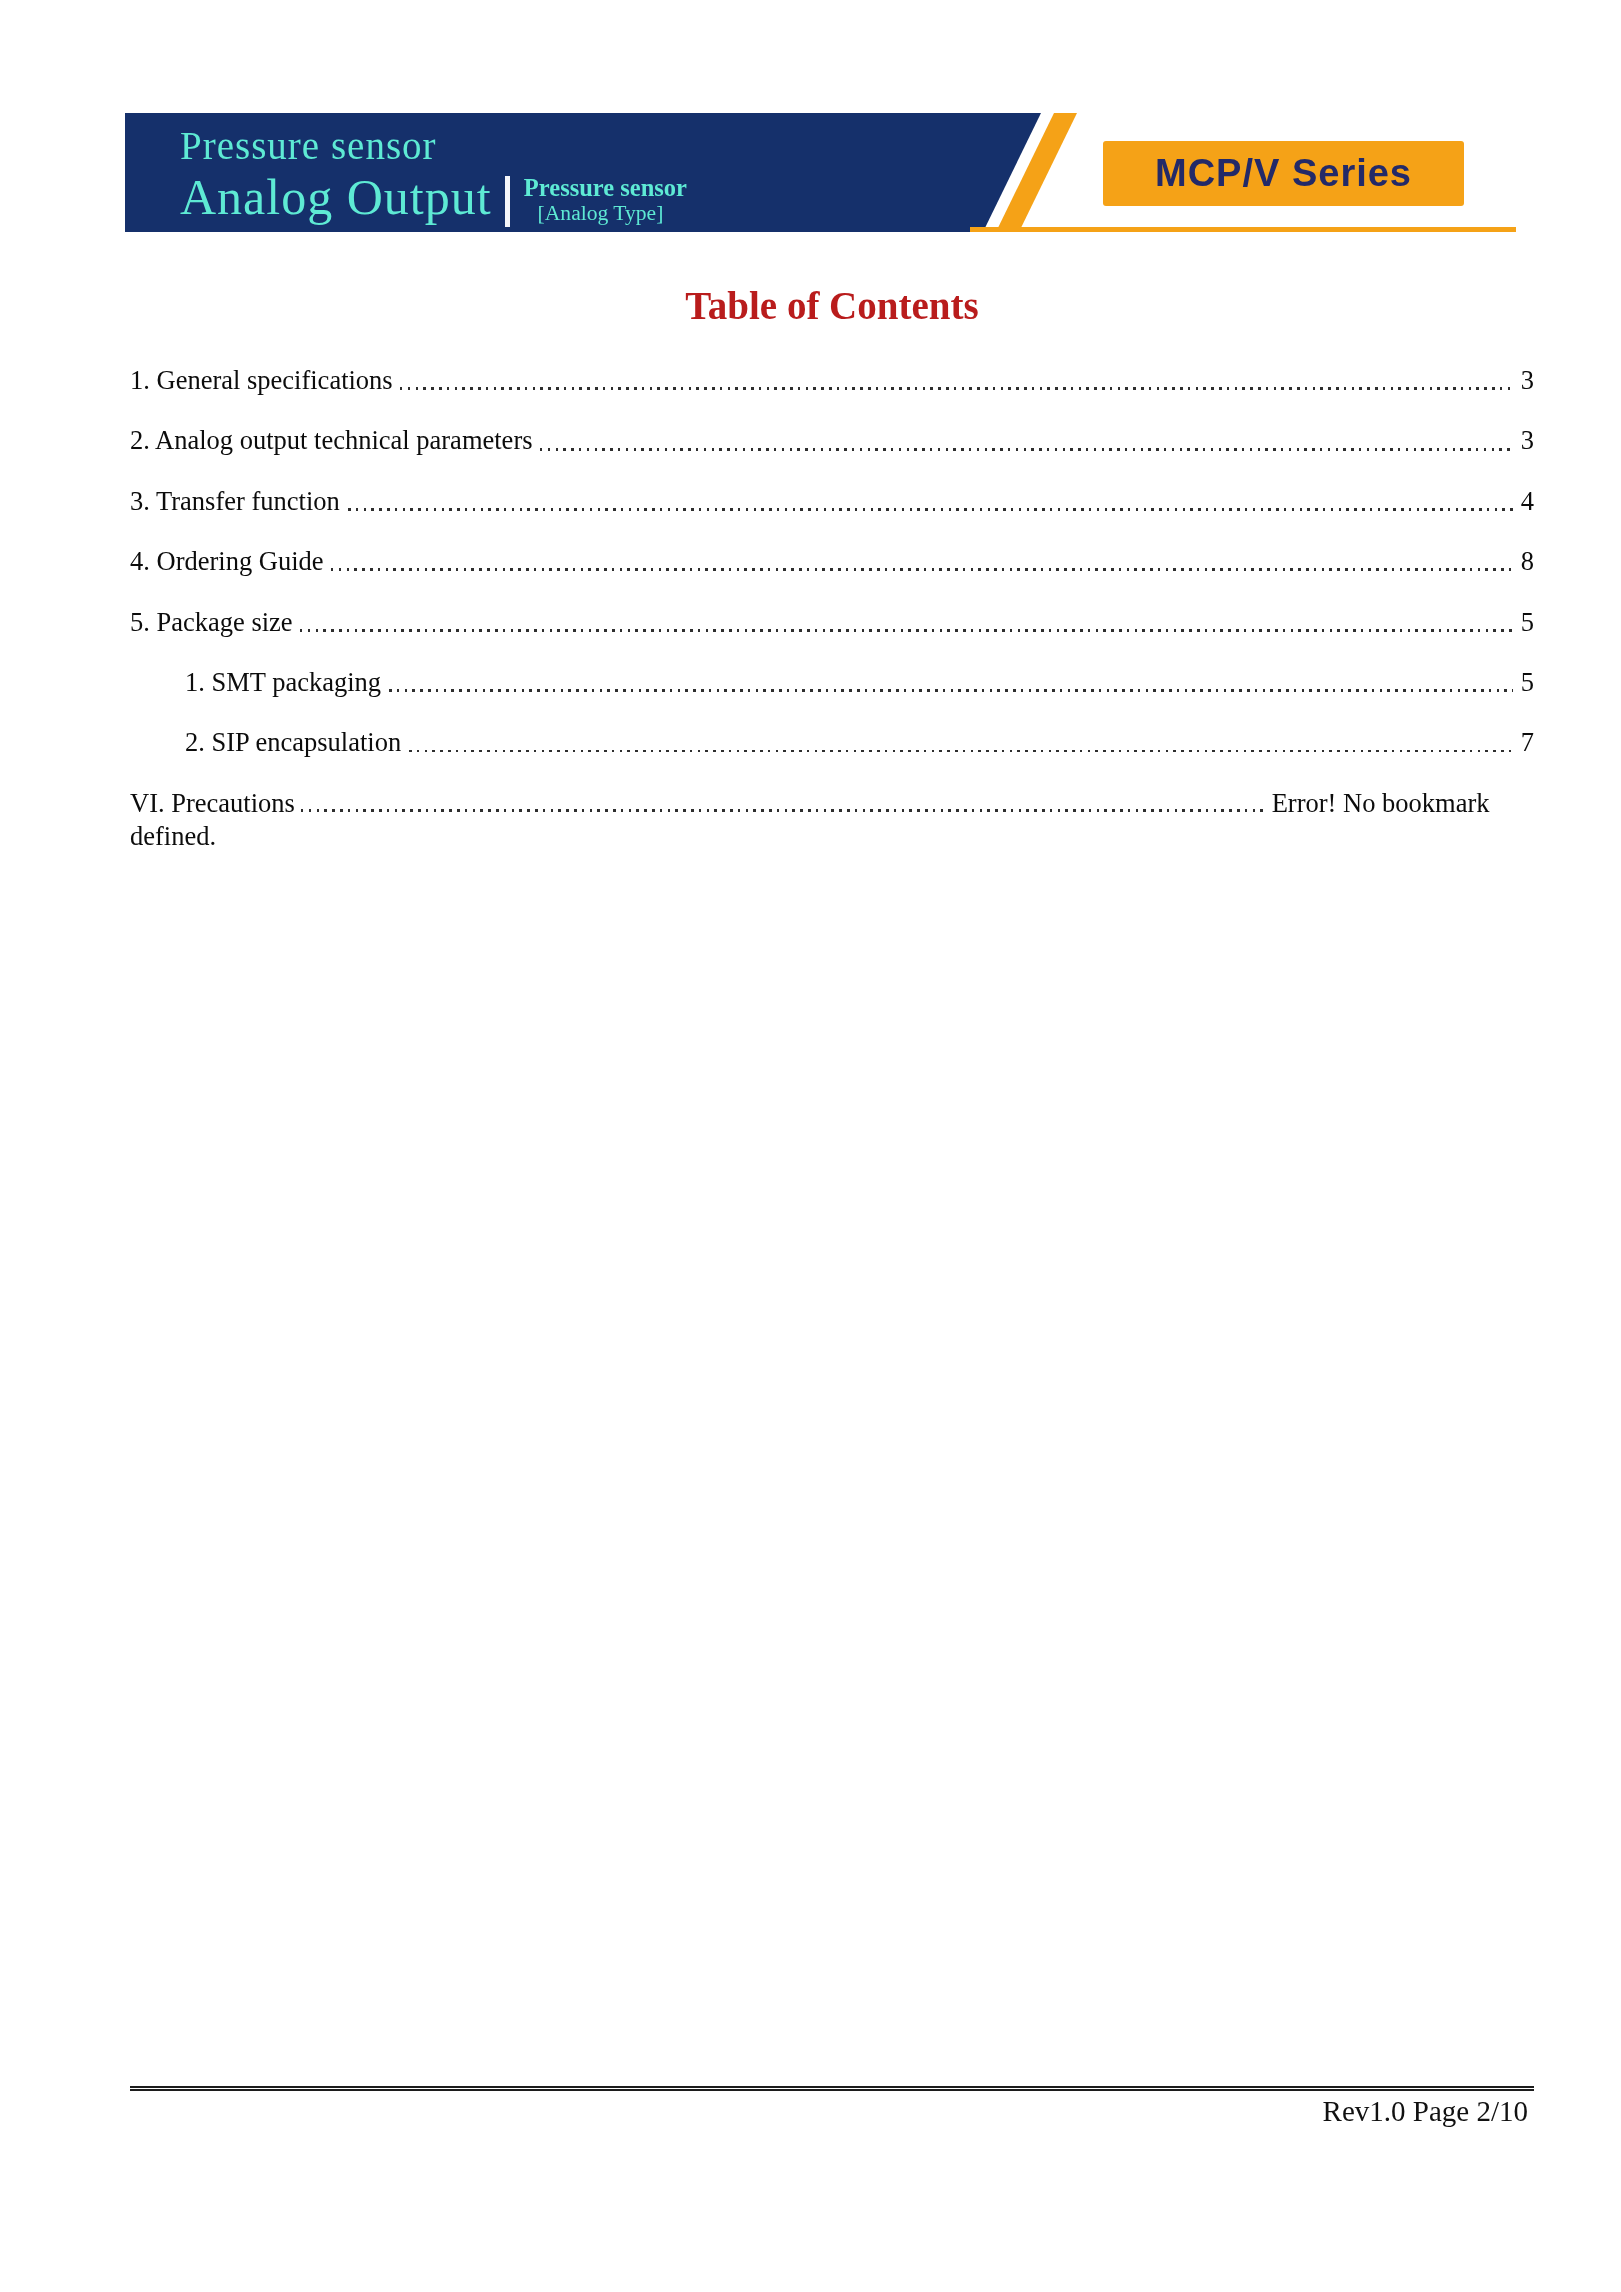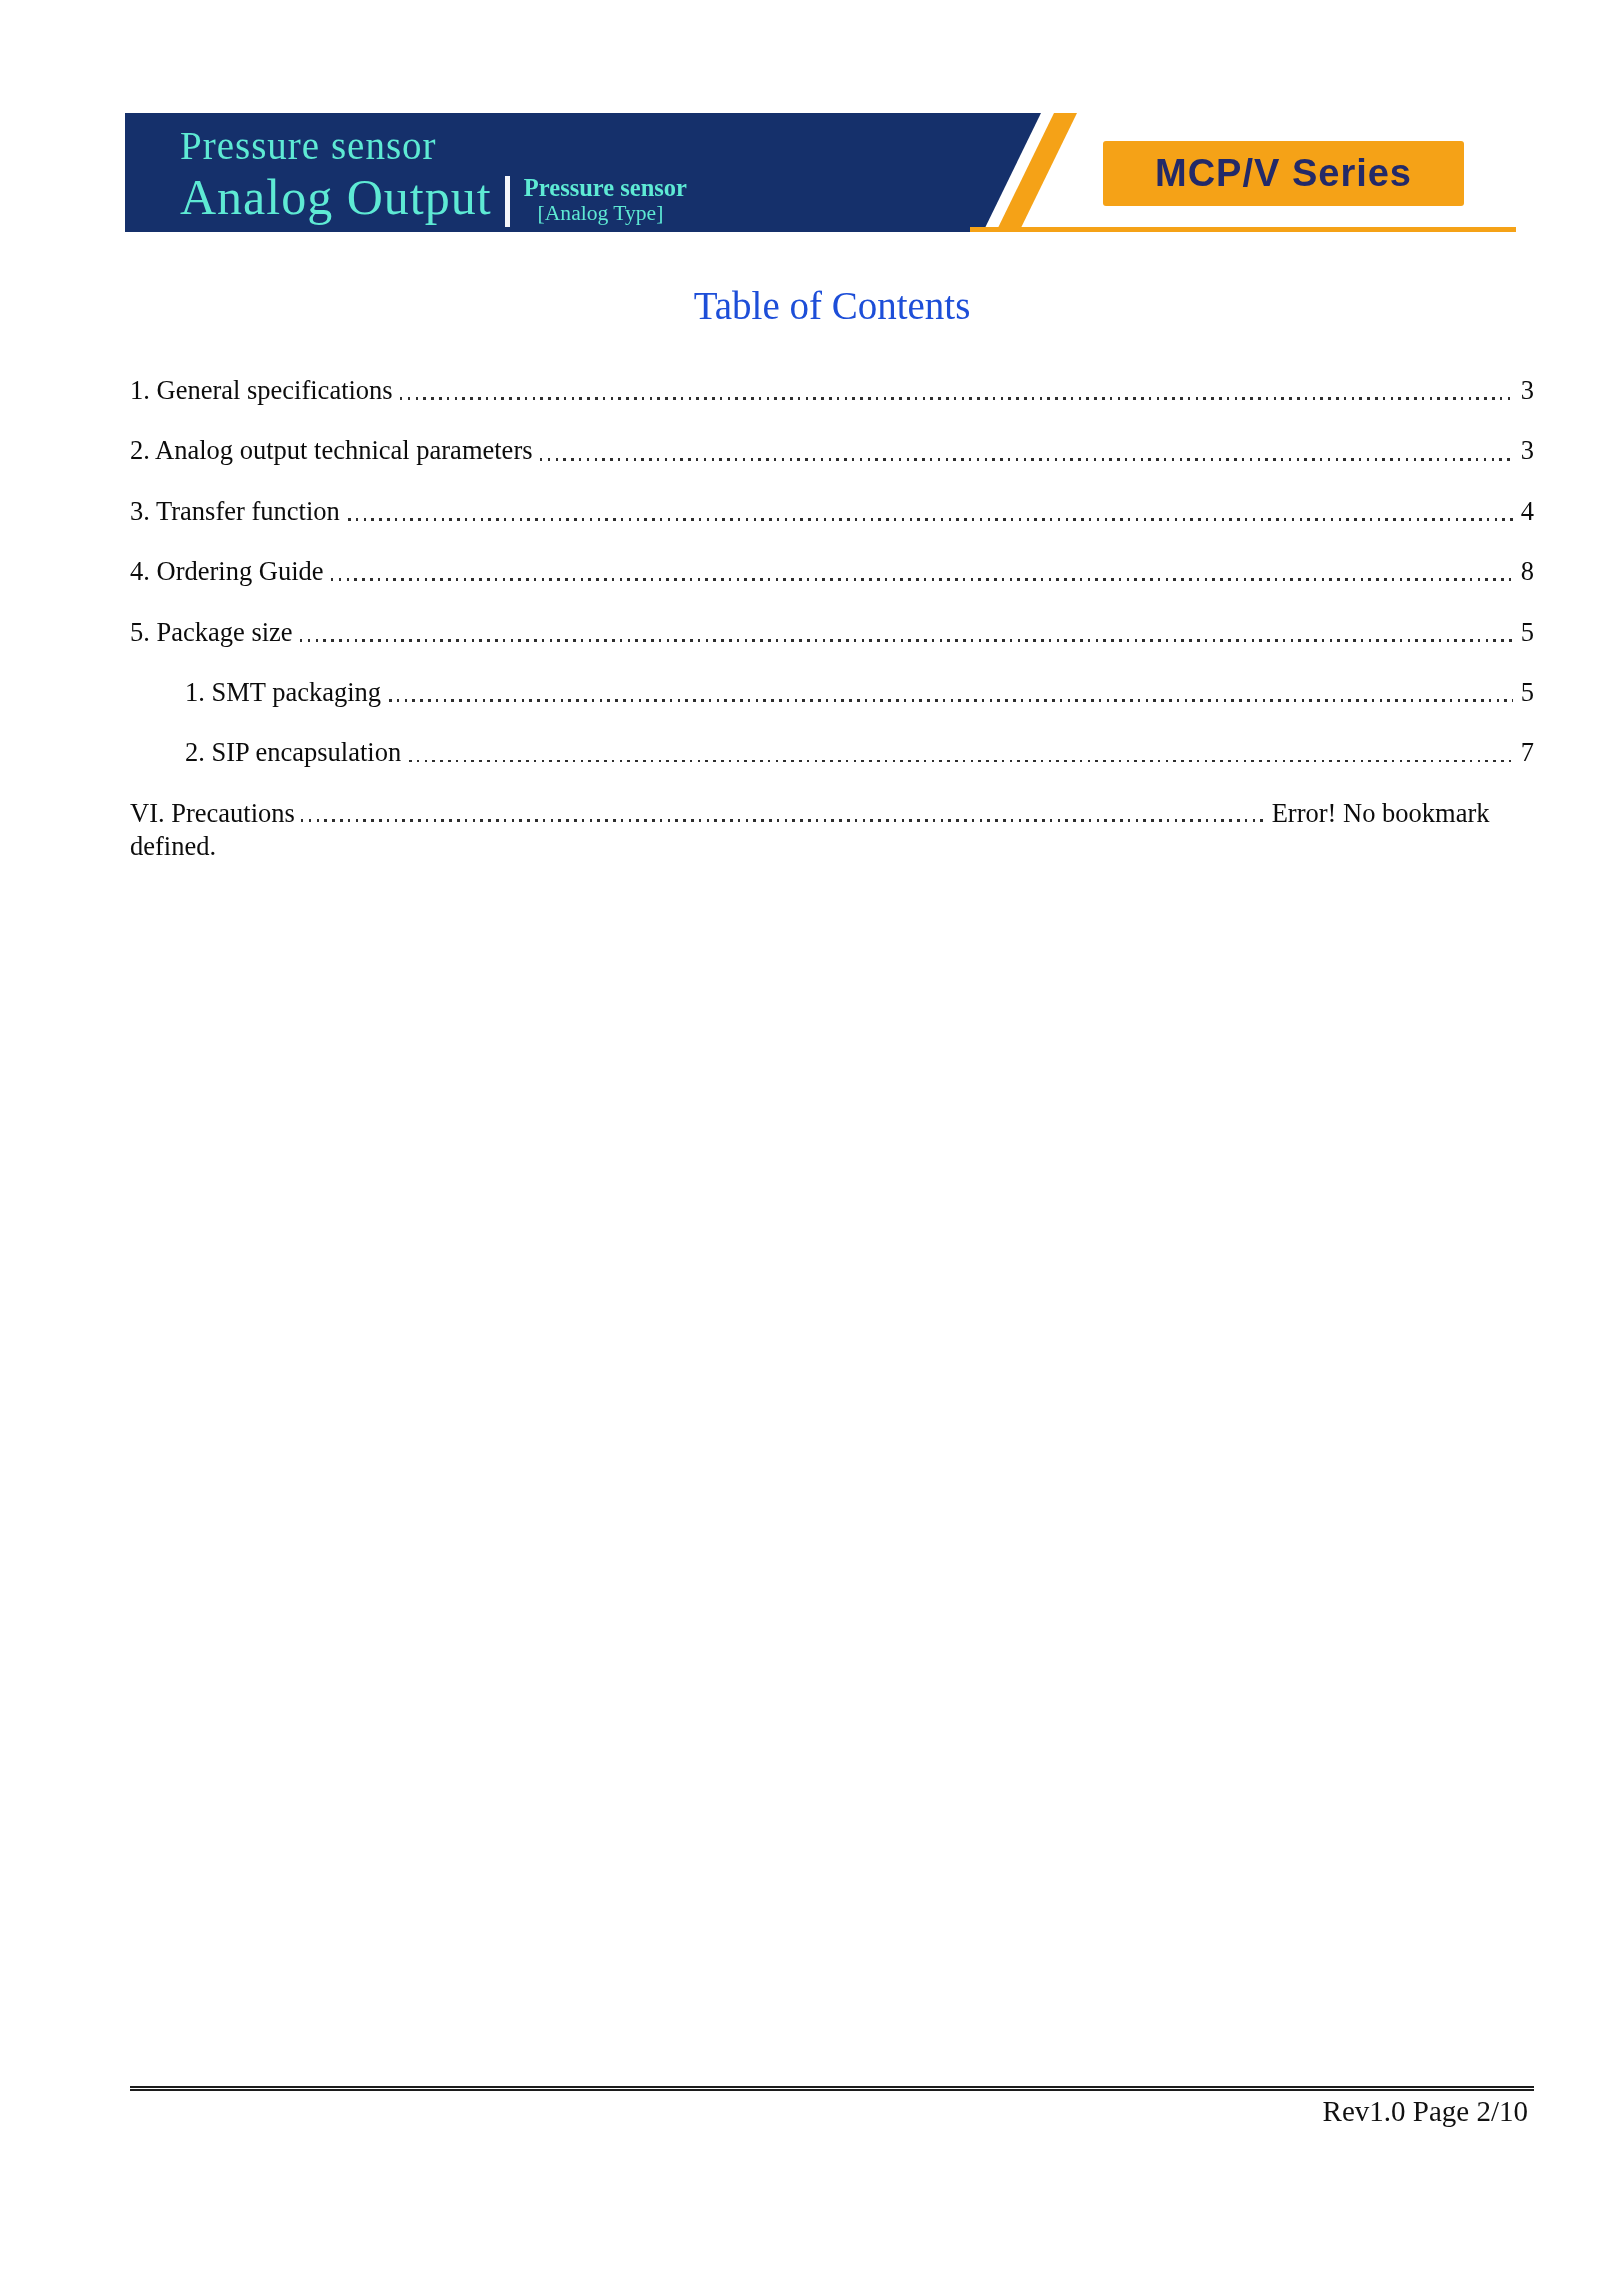--- a/index.html
+++ b/index.html
@@ -53,24 +53,24 @@
     position:absolute; left:970px; top:227px;
     width:546px; height:4.9px;
     background:var(--orange,#F5A217);
   }
 
   
   .toc {
     position:absolute; left:130px; top:282px; width:1404px;
   }
   .toc-title {
-    text-align:center; font-weight:normal;
+    text-align:center; font-weight:bold;
     font-size:39px; line-height:47px;
-    margin-bottom:45px;
-    color:#1d4ed8;
+    margin-bottom:35px;
+    color:#b91c1c;
   }
   .toc-row {
     display:flex; align-items:flex-start;
     font-size:26.5px; line-height:33px;
     margin-bottom:27.4px;
   }
   .toc-row.indent-1 { padding-left:55px; }
   .toc-label { white-space:nowrap; }
   .toc-dots {
     flex:1 1 auto; height:2.9px;

